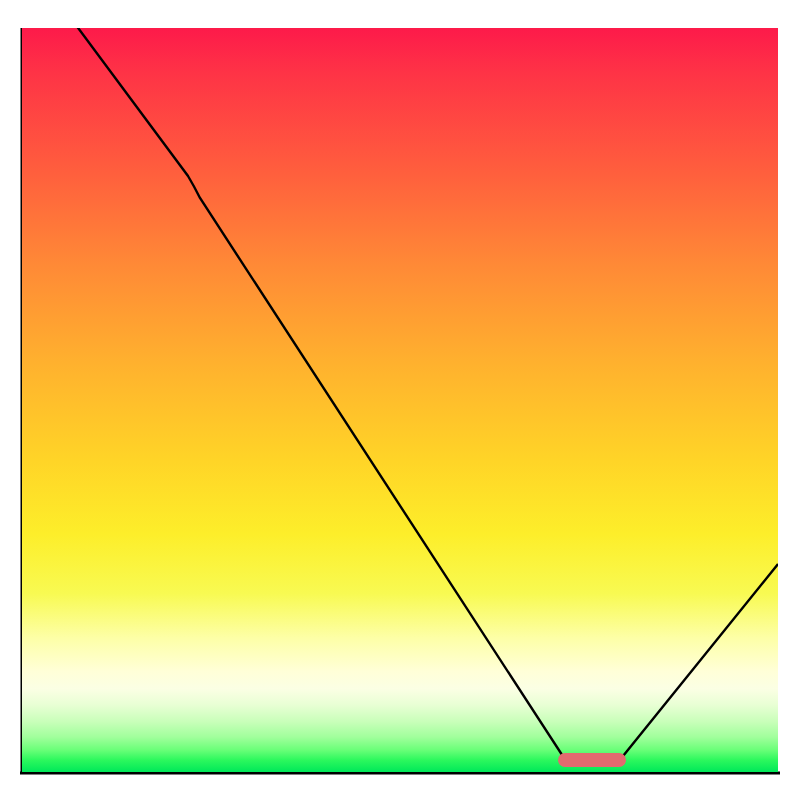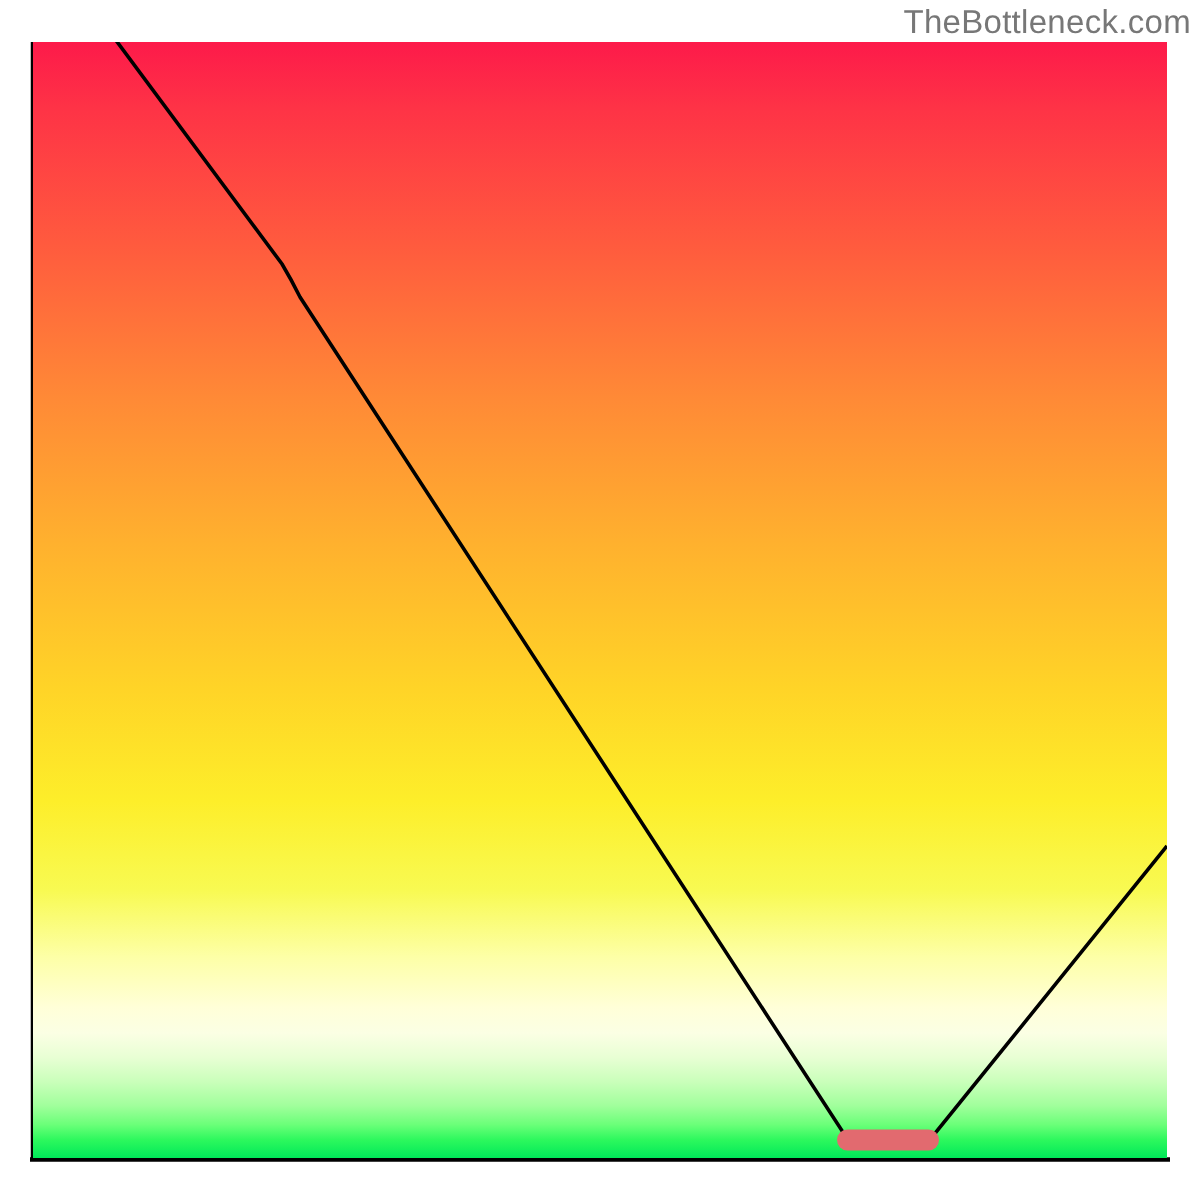--- a/index.html
+++ b/index.html
@@ -78,21 +78,20 @@
     position: absolute;
     height: 14px;
     border-radius: 7px;
     background: #e26a6f;
   }
 </style>
 </head>
 <body>
 <div class="wrap">
 
-  <div class="watermark">TheBottleneck.com</div>
 
   <svg class="axes" viewBox="0 0 800 800" preserveAspectRatio="none">
     <line x1="22" y1="28" x2="22" y2="774"></line>
     <line x1="20" y1="773" x2="780" y2="773"></line>
   </svg>
 
   <div class="plot-area">
     <div class="gradient"></div>
 
     <svg class="curve" viewBox="0 0 756 744" preserveAspectRatio="none">

